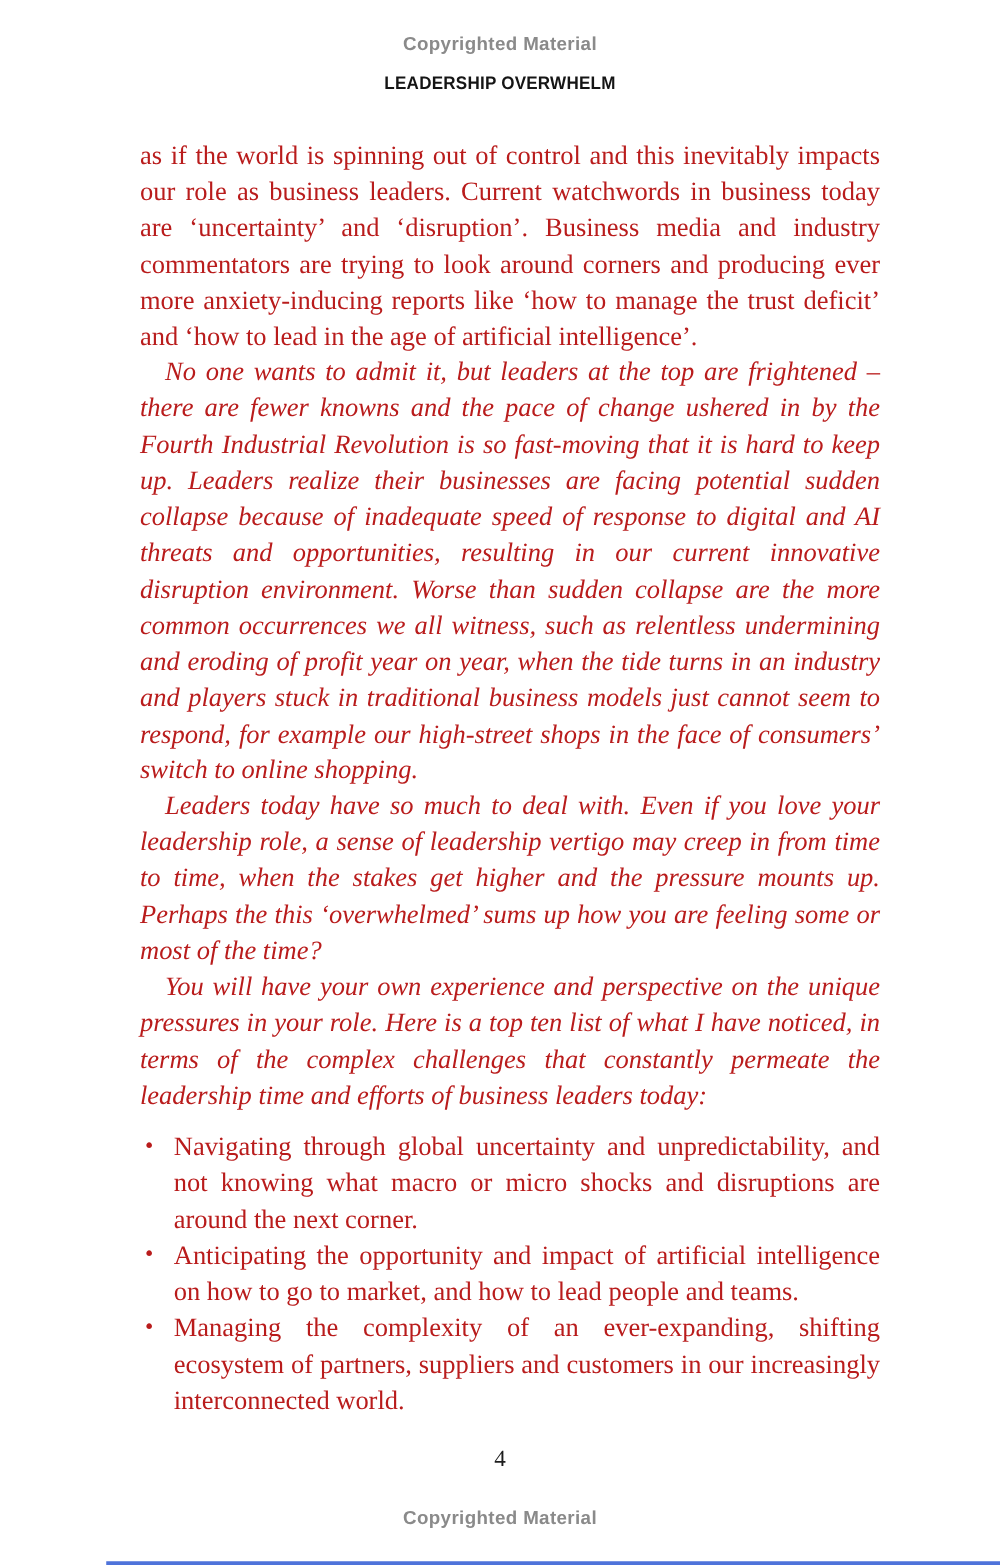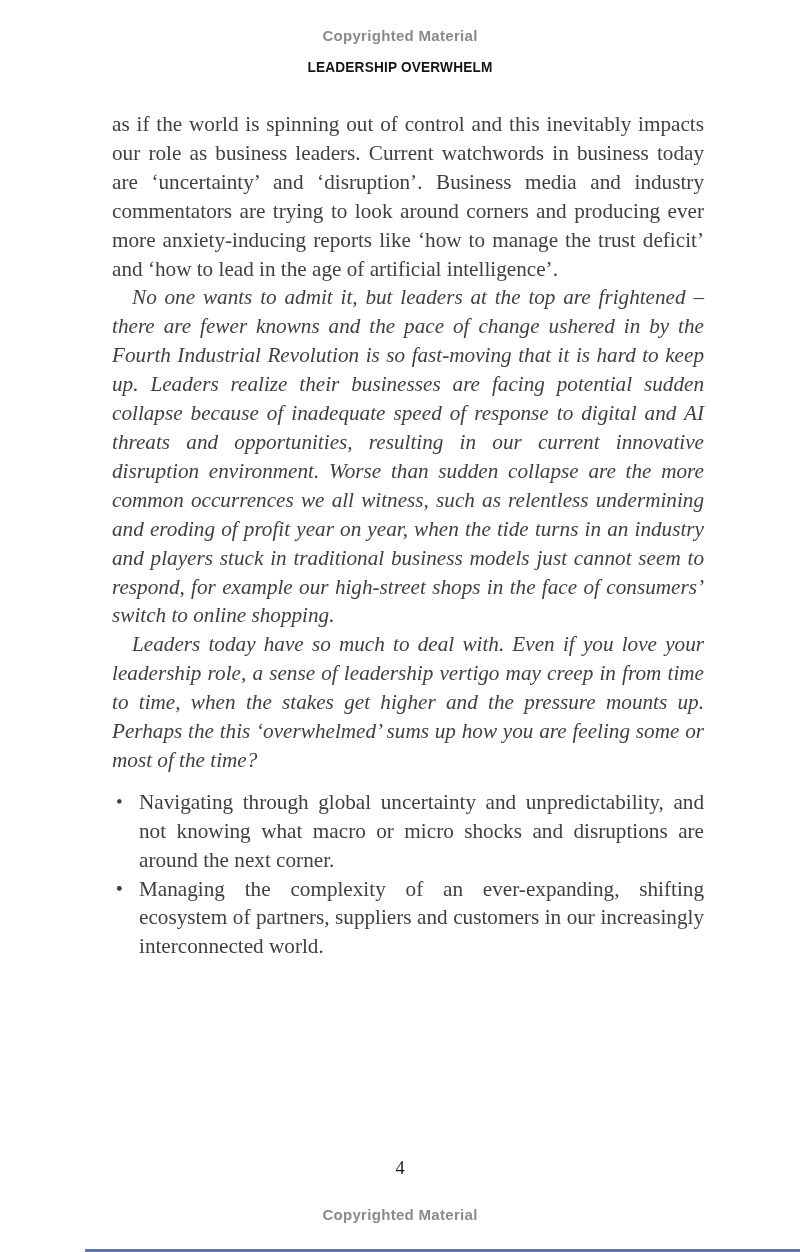--- a/index.html
+++ b/index.html
@@ -37,21 +37,21 @@
     color: #151515;
     transform: scaleX(0.94);
   }
   .body-text {
     position: absolute;
     top: 110px;
     left: 112px;
     width: 592px;
     font-size: 21.2px;
     line-height: 28.9px;
-    color: #404040;
+    color: #b91c1c;
     text-align: justify;
   }
   .body-text p { margin: 0; }
   .body-text p.indent { text-indent: 20px; font-style: italic; }
   .bullet-list { margin-top: 13px; }
   .bullet-item {
     position: relative;
     padding-left: 27px;
   }
   .bullet-glyph {
@@ -83,28 +83,30 @@
 <div class="page">
 
   <div class="top-notice">Copyrighted Material</div>
 
   <div class="running-head">LEADERSHIP OVERWHELM</div>
 
   <div class="body-text">
     <p>as if the world is spinning out of control and this inevitably impacts our role as business leaders. Current watchwords in business today are ‘uncertainty’ and ‘disruption’. Business media and industry commentators are trying to look around corners and producing ever more anxiety-inducing reports like ‘how to manage the trust deficit’ and ‘how to lead in the age of artificial intelligence’.</p>
     <p class="indent">No one wants to admit it, but leaders at the top are frightened – there are fewer knowns and the pace of change ushered in by the Fourth Industrial Revolution is so fast-moving that it is hard to keep up. Leaders realize their businesses are facing potential sudden collapse because of inadequate speed of response to digital and AI threats and opportunities, resulting in our current innovative disruption environment. Worse than sudden collapse are the more common occurrences we all witness, such as relentless undermining and eroding of profit year on year, when the tide turns in an industry and players stuck in traditional business models just cannot seem to respond, for example our high-street shops in the face of consumers’ switch to online shopping.</p>
     <p class="indent">Leaders today have so much to deal with. Even if you love your leadership role, a sense of leadership vertigo may creep in from time to time, when the stakes get higher and the pressure mounts up. Perhaps the this ‘overwhelmed’ sums up how you are feeling some or most of the time?</p>
+    <p class="indent">You will have your own experience and perspective on the unique pressures in your role. Here is a top ten list of what I have noticed, in terms of the complex challenges that constantly permeate the leadership time and efforts of business leaders today:</p>
 
     <div class="bullet-list">
       <div class="bullet-item">
         <span class="bullet-glyph">•</span>
         <span>Navigating through global uncertainty and unpredictability, and not knowing what macro or micro shocks and disruptions are around the next corner.</span>
       </div>
       <div class="bullet-item">
         <span class="bullet-glyph">•</span>
+        <span>Anticipating the opportunity and impact of artificial intelligence on how to go to market, and how to lead people and teams.</span>
       </div>
       <div class="bullet-item">
         <span class="bullet-glyph">•</span>
         <span>Managing the complexity of an ever-expanding, shifting ecosystem of partners, suppliers and customers in our increasingly interconnected world.</span>
       </div>
     </div>
   </div>
 
   <div class="page-number">4</div>
 

